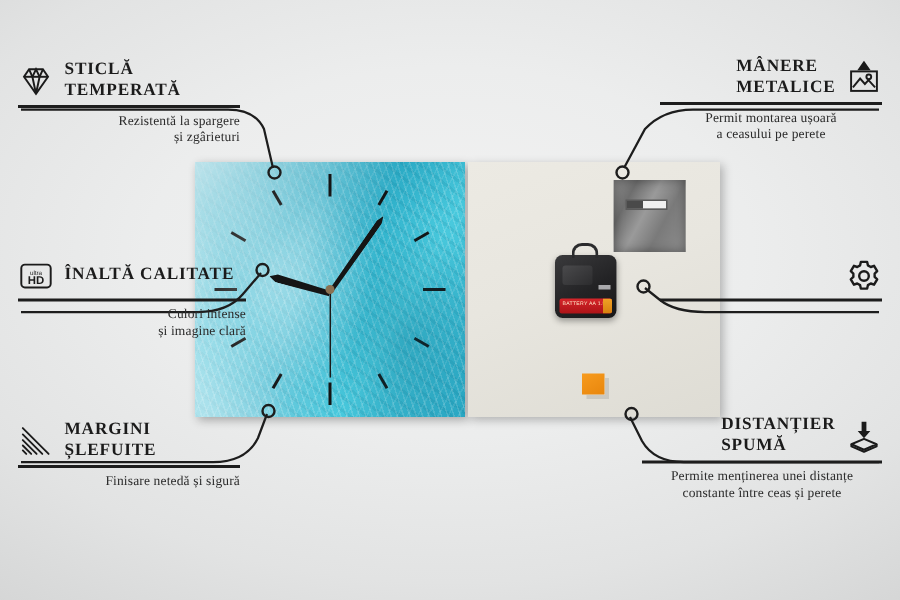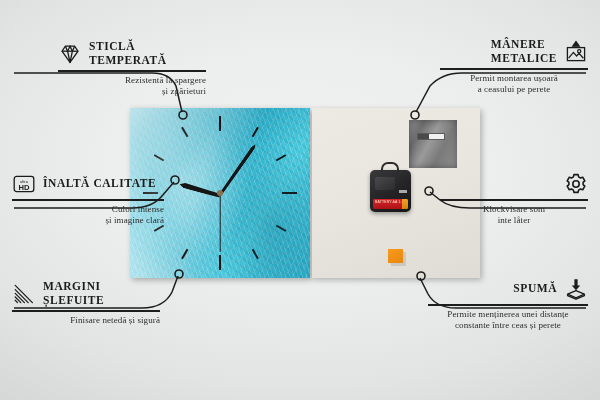--- a/index.html
+++ b/index.html
@@ -129,21 +129,21 @@
     font-size:9px; color:#2c2c2c; line-height:11px; letter-spacing:.1px;text-align:right;
   }
   .callout.right .co-sub { text-align:center; }
 
   .ic { width:24px; height:24px; flex:0 0 24px; display:block; }
   .ic svg { width:100%; height:100%; display:block; }
 
   
   #links { position:absolute; inset:0; width:600px; height:400px; pointer-events:none; }
 
-  .co1 { left:12px;  top:40px;  width:148px;margin-left:46px; }
+  .co1 { left:12px;  top:40px;  width:148px; }
   .co2 { left:12px;  top:172px; width:152px; }
   .co3 { left:12px;  top:280px; width:148px; }
   .co4 { left:440px; top:38px;  width:148px; }
   .co5 { left:440px; top:172px; width:148px; }
   .co6 { left:428px; top:277px; width:160px; }
 </style>
 </head>
 <body>
 
 <div id="stage">
@@ -329,29 +329,26 @@
       <span class="ic">
         <svg viewBox="0 0 24 24">
             <g fill="none" stroke="#1b1b1b" stroke-width="1.6" stroke-linejoin="round">
           <path d="M9.9 2.6h4.2l.5 2.3 1.9 1.1 2.2-.8 2.1 3.6-1.7 1.6v2.2l1.7 1.6-2.1 3.6-2.2-.8-1.9 1.1-.5 2.3H9.9l-.5-2.3-1.9-1.1-2.2.8-2.1-3.6 1.7-1.6v-2.2L3.2 8.8l2.1-3.6 2.2.8 1.9-1.1Z"></path>
           <circle cx="12" cy="12" r="3.2"></circle>
             </g>
           </svg>
       </span>
     </div>
     <div class="co-rule"></div>
-    <div class="co-sub">
-      <div>Klockvisare som</div>
-      <div>inte låter</div>
-    </div>
   </div>
 
   <div class="callout right co6">
     <div class="co-head">
       <div class="co-title">
+        <div>DISTANȚIER</div>
         <div>SPUMĂ</div>
       </div>
       <span class="ic">
         <svg viewBox="0 0 24 24">
             <g fill="none" stroke="#1b1b1b" stroke-width="1.35" stroke-linejoin="round">
           <path d="M10.4 2.2h3.2v6.2h2.6L12 13.2 7.8 8.4h2.6Z" fill="#1b1b1b" stroke="none"></path>
           <path d="M12 13.6 3.6 17.2 12 20.8l8.4-3.6Z"></path>
           <path d="M3.6 17.2v1.4L12 22.2l8.4-3.6v-1.4"></path>
             </g>
           </svg>

